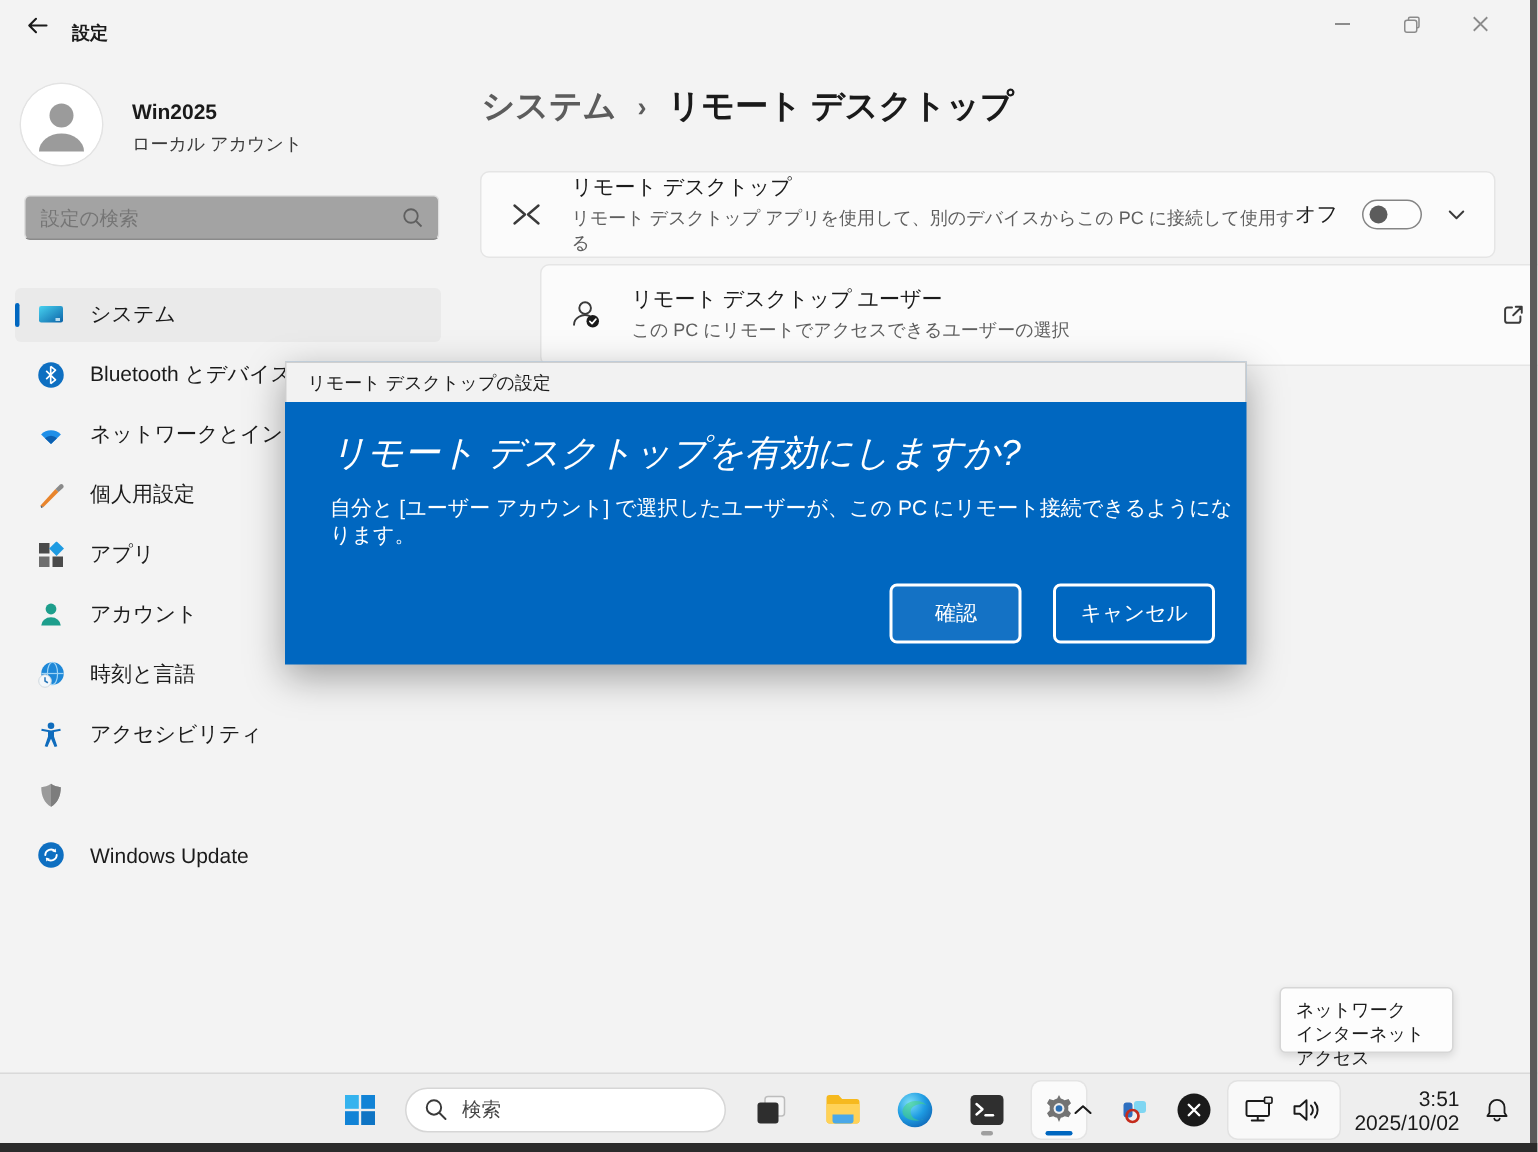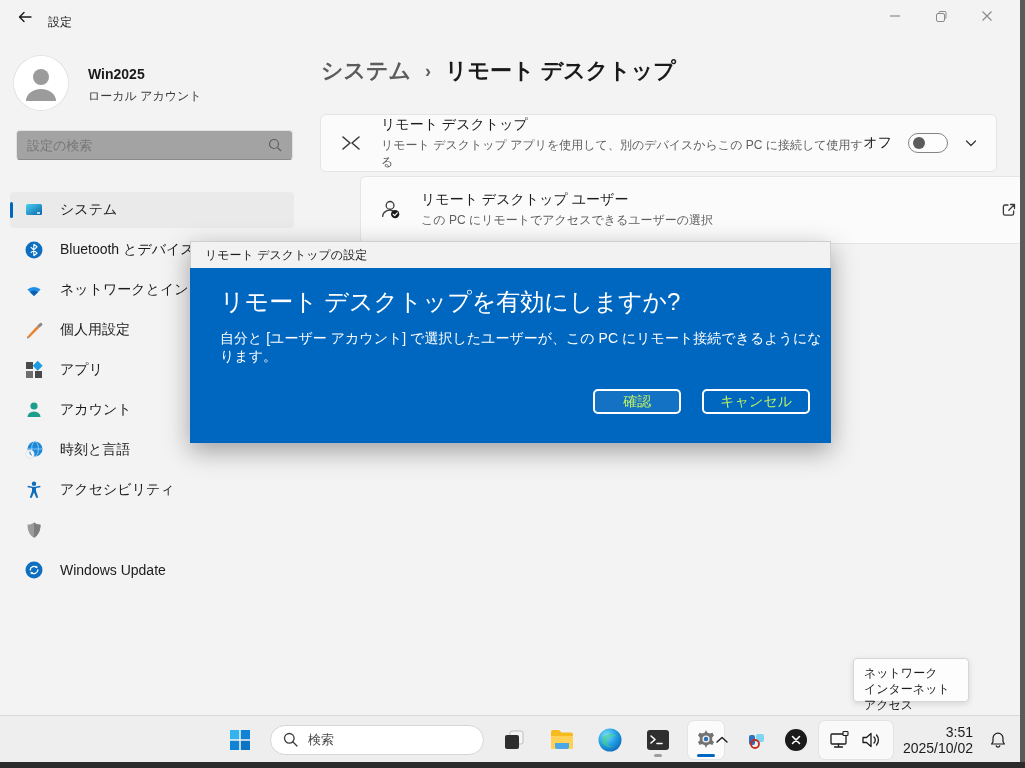--- a/index.html
+++ b/index.html
@@ -5,21 +5,21 @@
   * { margin:0; padding:0; box-sizing:border-box; }
   html,body { width:1025px; height:768px; }
   body { font-family:"Liberation Sans","DejaVu Sans",sans-serif; background:#f3f3f3; overflow:hidden; position:relative; }
   .screen { position:absolute; inset:0; background:#f3f3f3; }
 
   
   .frame-right { position:absolute; top:0; right:0; width:5px; height:768px; background:#5a5a5a; z-index:50; }
   .frame-bottom { position:absolute; left:0; bottom:0; width:1025px; height:6px; background:#2b2b2b; z-index:50; }
 
   
-  .titlebar { position:absolute; top:0; left:0; width:1020px; height:34px; }
+  .titlebar { position:absolute; top:0; left:0; width:1020px; height:34px;font-weight:bold; }
   .back-btn { position:absolute; left:12px; top:6px; width:26px; height:22px; display:flex; align-items:center; justify-content:center; cursor:pointer; }
   .app-title { position:absolute; left:48px; top:14px; font-size:12px; color:#1b1b1b; }
   .win-controls { position:absolute; right:10px; top:0; height:32px; display:flex; }
   .win-btn { width:46px; height:32px; display:flex; align-items:center; justify-content:center; }
 
   
   .avatar { position:absolute; left:14px; top:56px; width:54px; height:54px; border-radius:50%; background:#ffffff; overflow:hidden; box-shadow:0 0 0 1px #e3e3e3; }
   .avatar svg { position:absolute; left:0; top:0; }
   .user-name { position:absolute; left:88px; top:66px; font-size:14px; font-weight:bold; color:#1a1a1a; }
   .user-type { position:absolute; left:88px; top:88px; font-size:12px; color:#3b3b3b; }
@@ -52,24 +52,24 @@
   .card-desc { font-size:12px; color:#5f5f5f; margin-top:3px; }
   .card-right { display:flex; align-items:center; gap:16px; margin-right:18px; }
   .toggle-label { font-size:14px; color:#1b1b1b; }
   .toggle { width:40px; height:20px; border-radius:10px; border:1px solid #858585; background:#fdfdfd; position:relative; cursor:pointer; }
   .toggle .knob { position:absolute; left:4px; top:3px; width:12px; height:12px; border-radius:50%; background:#5c5c5c; }
 
   
   .dialog { position:absolute; left:190px; top:241px; width:641px; height:202px; z-index:20; box-shadow:0 8px 24px rgba(0,0,0,.35); background:#0067c0; }
   .dialog-titlebar { height:27px; background:#f2f2f2; border:1px solid #cfcfcf; border-bottom:none; display:flex; align-items:center; padding:0 14px; font-size:12px; color:#1b1b1b; }
   .dialog-body { position:relative; height:175px; color:#ffffff; }
-  .dialog-heading { position:absolute; left:30px; top:18px; font-size:24px; font-weight:400; }
+  .dialog-heading { position:absolute; left:30px; top:18px; font-size:24px; font-weight:400;font-style:italic; }
   .dialog-text { position:absolute; left:30px; top:62px; font-size:14px; }
   .dialog-buttons { position:absolute; right:21px; top:121px; display:flex; gap:21px; }
-  .dlg-btn { min-width:88px; height:25px; border:2px solid #ffffff; border-radius:5px; background:transparent; color:#bef264; font-size:14px; font-family:inherit; padding:0 16px; cursor:pointer; }
+  .dlg-btn { min-width:88px; height:40px; border:2px solid #ffffff; border-radius:5px; background:transparent; color:#ffffff; font-size:14px; font-family:inherit; padding:0 16px; cursor:pointer; }
   .dlg-btn.primary { background:rgba(255,255,255,0.08); }
 
   
   .tooltip { position:absolute; left:815px; top:658px; width:116px; height:44px; background:#fdfdfd; border:1px solid #d6d6d6; border-radius:4px; z-index:15; padding:6px 10px; font-size:12px; color:#1b1b1b; line-height:16px; box-shadow:0 2px 6px rgba(0,0,0,.12);margin-left:38px; }
 
   
   .taskbar { position:absolute; left:0; top:715px; width:1025px; height:47px; background:#eeeeee; border-top:1px solid #d9d9d9; z-index:30; }
   .tb-center { position:absolute; left:222px; top:0; height:47px; display:flex; align-items:center; gap:12px; }
   .tb-btn { width:36px; height:38px; border-radius:6px; display:flex; align-items:center; justify-content:center; position:relative; cursor:pointer; }
   .tb-search { width:214px; height:30px; border-radius:15px; background:#ffffff; border:1px solid #d6d6d6; display:flex; align-items:center; padding:0 12px; gap:10px; cursor:pointer; }

